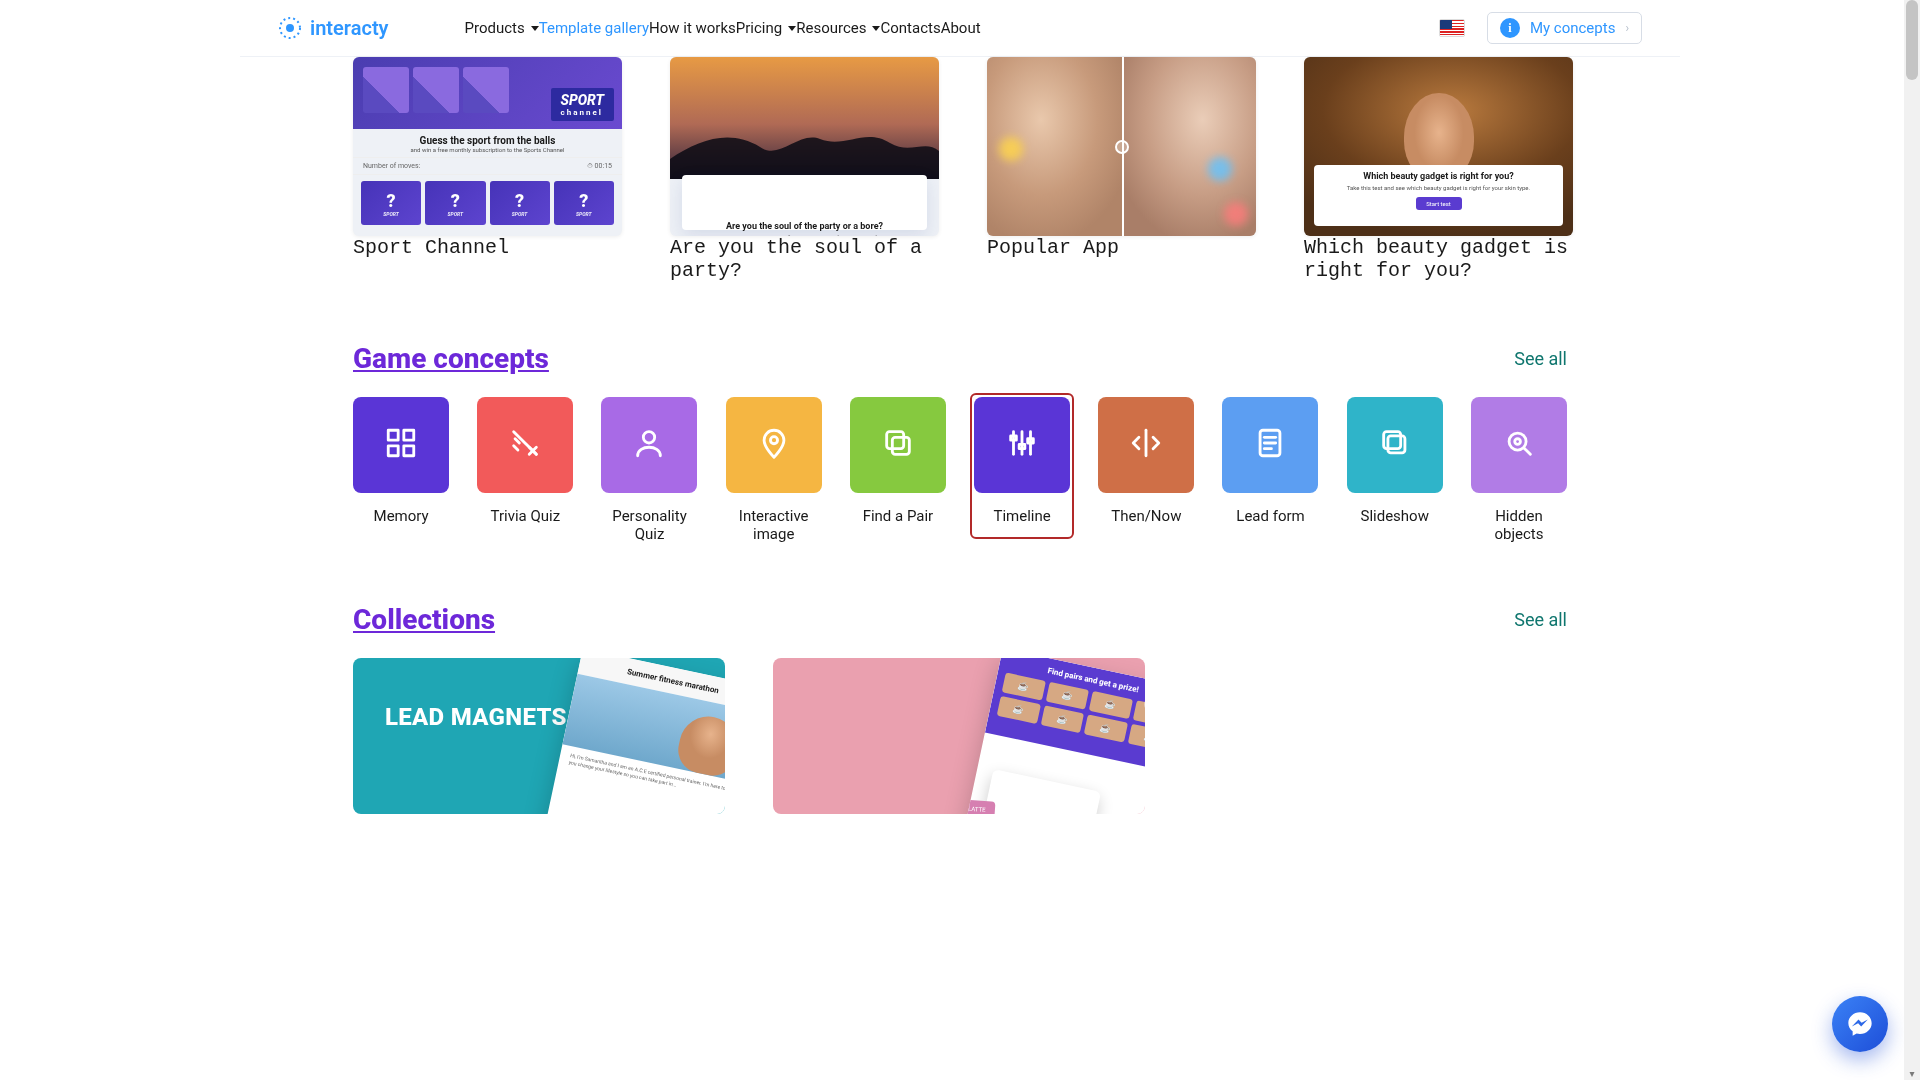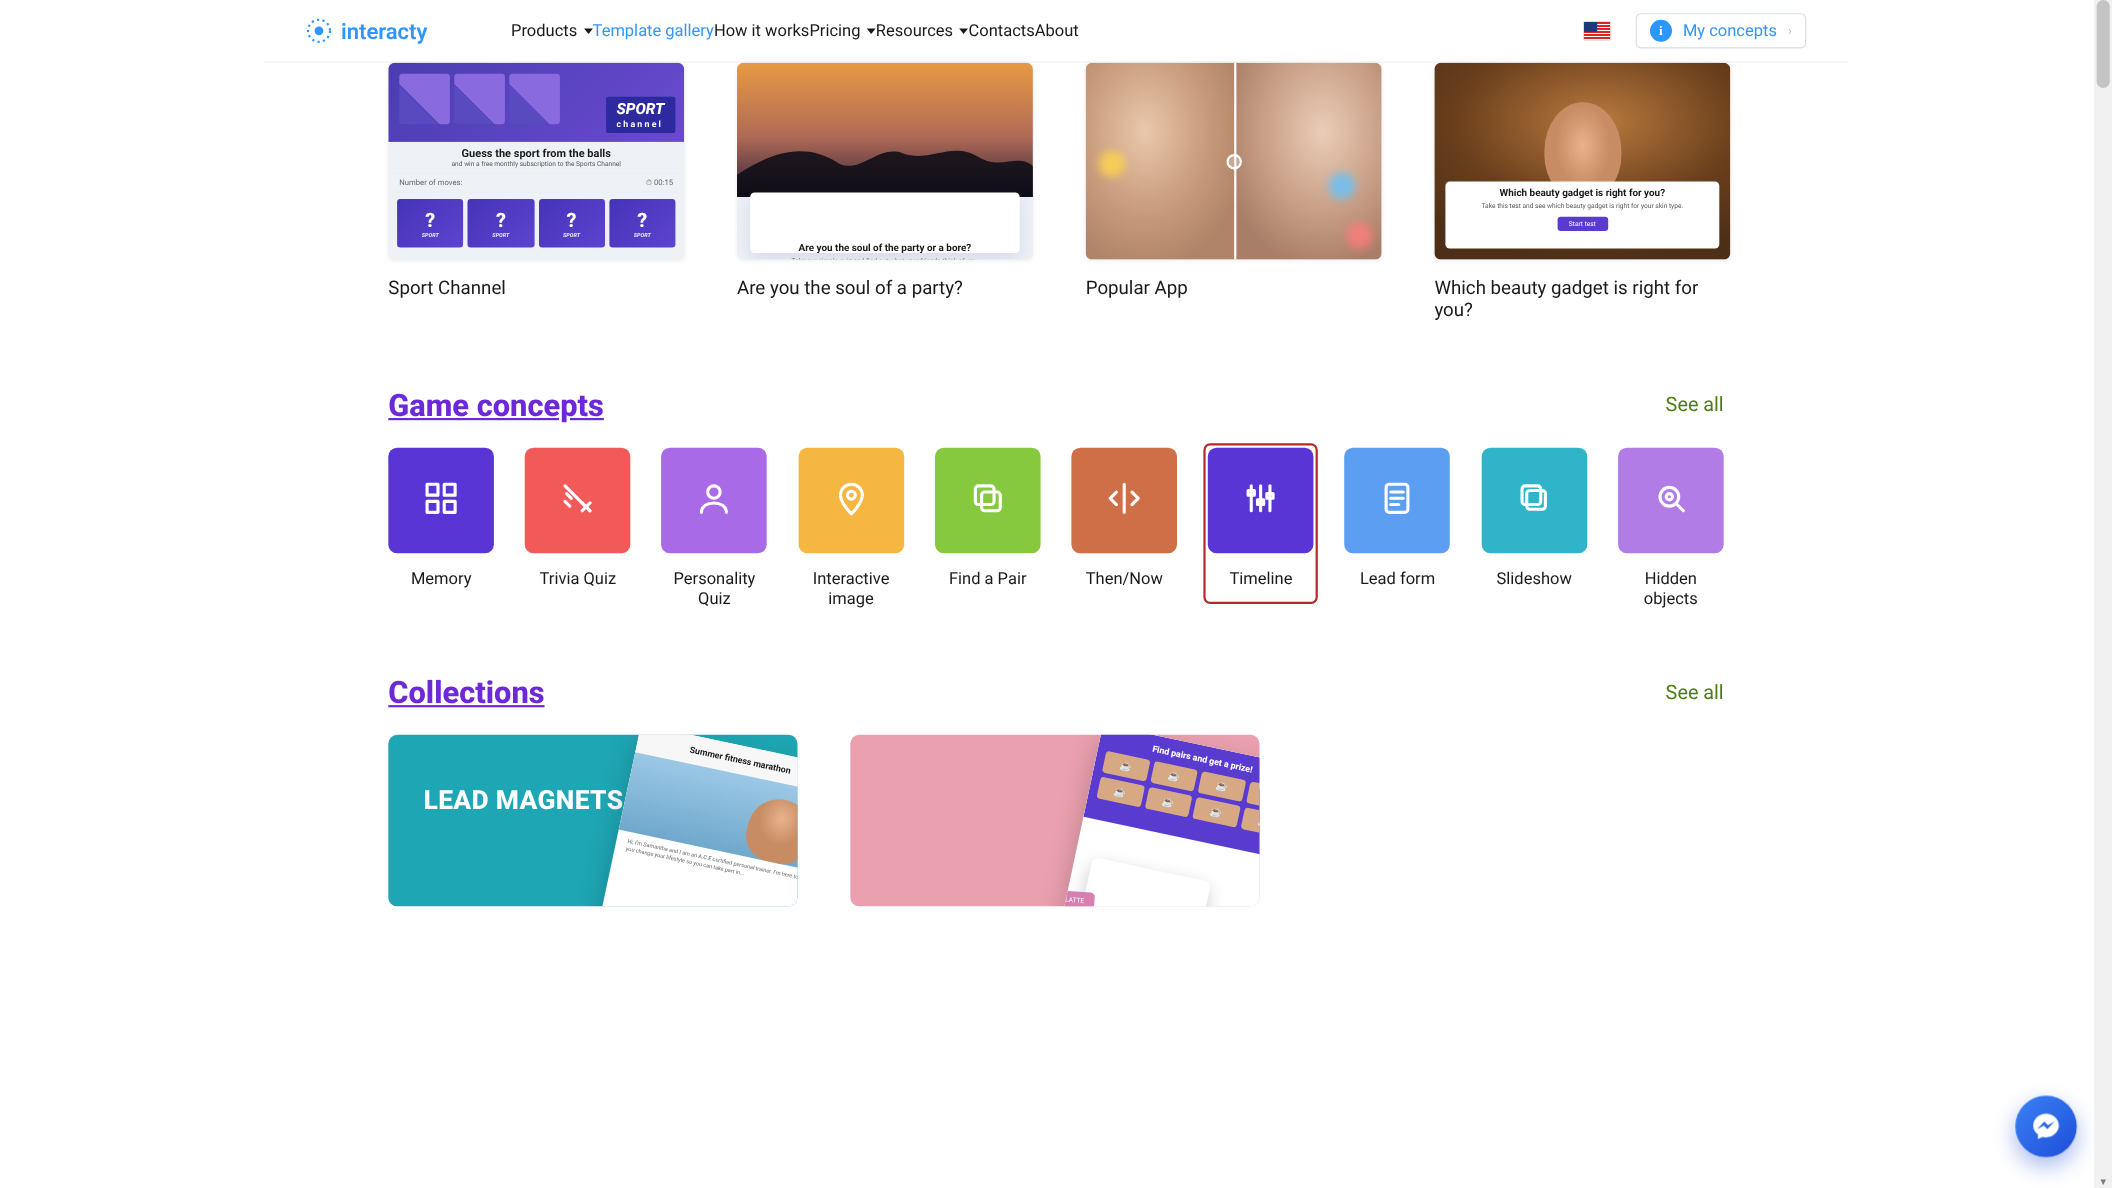--- a/index.html
+++ b/index.html
@@ -22,21 +22,21 @@
 .account-text { color: #2e96ff; font-size: 15px; }
 .account-chevron { color: #b7c0cc; font-size: 12px; }
 
 
 .content { padding: 0 113px; }
 
 
 .cards-row { display: flex; gap: 48px; margin-top: 0; }
 .card { width: 269px; cursor: pointer; }
 .card-thumb { width: 269px; height: 179px; border-radius: 6px; overflow: hidden; background: #eef1f6; position: relative; box-shadow: 0 1px 4px rgba(0,0,0,.07); }
-.card-title { margin-top: 16px; font-size: 17px; color: #1a1a1a; }
+.card-title { font-size: 20px; color: #1a1a1a; font-family: Liberation Mono, monospace; }
 
 
 .sc-top { height: 72px; background: linear-gradient(135deg,#4a3db0,#6a4ad0); position: relative; }
 .sc-tag { position: absolute; right: 8px; bottom: 8px; background: #2d2aa0; color: #fff; font-weight: 800; font-style: italic; font-size: 14px; padding: 4px 10px; border-radius: 2px; }
 .sc-tag small { font-weight: 700; font-size: 8px; font-style: normal; display: block; letter-spacing: 2px; }
 .sc-people { position: absolute; left: 10px; top: 10px; display: flex; gap: 4px; }
 .sc-pp { width: 46px; height: 46px; border-radius: 3px; background: linear-gradient(45deg,#5a4ac0 40%, #8a6adf 40%); }
 .sc-title { text-align: center; font-size: 10px; font-weight: 700; padding: 6px 8px 0; }
 .sc-sub { text-align: center; font-size: 6px; color: #555; padding-bottom: 4px; }
 .sc-status { display: flex; justify-content: space-between; font-size: 7px; color: #666; padding: 4px 10px; border-top: 1px solid #eee; border-bottom: 1px solid #eee; }
@@ -69,21 +69,21 @@
 .bg-top { height: 179px; background: radial-gradient(80% 70% at 55% 30%, #b97a3e 0, #6a3f1c 60%, #4d2f17 100%); position: relative; }
 .bg-face { position: absolute; left: 50%; top: 36px; width: 70px; height: 88px; background: radial-gradient(50% 60% at 50% 45%, #e7b38c 0, #c78c63 70%); border-radius: 50% 50% 45% 45%; transform: translateX(-50%); }
 .bg-panel { position: absolute; left: 10px; right: 10px; bottom: 10px; top: 108px; background: #fff; border-radius: 4px; padding: 6px 8px; }
 .bg-title { text-align: center; font-weight: 700; font-size: 9px; }
 .bg-sub { text-align: center; font-size: 6px; color: #555; margin-top: 3px; }
 .bg-btn { margin: 6px auto 0; width: 46px; height: 13px; border-radius: 3px; background: #5a3bd0; color: #fff; font-size: 6px; display: flex; align-items: center; justify-content: center; }
 
 
 .section-head { display: flex; align-items: center; justify-content: space-between; margin-top: 60px; }
 .section-title { font-size: 28px; font-weight: 800; color: #6d28d9; text-decoration: underline; }
-.see-all { font-size: 18px; color: #4d7c0f; cursor: pointer; }
+.see-all { font-size: 18px; color: #0f766e; cursor: pointer; }
 
 
 .concepts { display: flex; gap: 28px; margin-top: 22px; align-items: flex-start; }
 .concept { width: 109px; text-align: center; cursor: pointer; }
 .concept-tile { width: 96px; height: 96px; border-radius: 8px; display: flex; align-items: center; justify-content: center; color: #fff; }
 .concept-label { margin-top: 14px; font-size: 15px; color: #1a1a1a; line-height: 1.2; }
 .concept.selected { outline: 2px solid #b22929; outline-offset: 2px; padding-bottom: 10px; border-radius: 2px; }
 .c-purple { background: #5a35d6; }
 .c-red    { background: #f25a5a; }
 .c-lpurp  { background: #a86ae6; }
@@ -314,42 +314,42 @@
         </div>
         <div class="concept">
           <div class="concept-tile c-green">
             <span><svg class="ic" viewBox="0 0 24 24">
                 <rect x="8" y="8" width="12" height="12" rx="2" stroke="#fff" stroke-width="2" fill="none" stroke-linecap="round" stroke-linejoin="round"></rect>
                 <rect x="4" y="4" width="12" height="12" rx="2" stroke="#fff" stroke-width="2" fill="none" stroke-linecap="round" stroke-linejoin="round"></rect>
               </svg></span>
           </div>
           <div class="concept-label">Find a Pair</div>
         </div>
-        <div class="concept">
-          <div class="concept-tile c-brown">
-            <span><svg class="ic" viewBox="0 0 24 24">
-                <line x1="12" y1="3" x2="12" y2="21" stroke="#fff" stroke-width="2" fill="none" stroke-linecap="round" stroke-linejoin="round"></line>
-                <path d="M7 8 L3 12 L7 16" stroke="#fff" stroke-width="2" fill="none" stroke-linecap="round" stroke-linejoin="round"></path>
-                <path d="M17 8 L21 12 L17 16" stroke="#fff" stroke-width="2" fill="none" stroke-linecap="round" stroke-linejoin="round"></path>
-              </svg></span>
-          </div>
-          <div class="concept-label">Then/Now</div>
-        </div>
         <div class="concept selected">
           <div class="concept-tile c-purple">
             <span><svg class="ic" viewBox="0 0 24 24">
                 <line x1="6" y1="4" x2="6" y2="20" stroke="#fff" stroke-width="2" fill="none" stroke-linecap="round" stroke-linejoin="round"></line>
                 <line x1="12" y1="4" x2="12" y2="20" stroke="#fff" stroke-width="2" fill="none" stroke-linecap="round" stroke-linejoin="round"></line>
                 <line x1="18" y1="4" x2="18" y2="20" stroke="#fff" stroke-width="2" fill="none" stroke-linecap="round" stroke-linejoin="round"></line>
                 <rect x="4" y="7" width="4" height="3" stroke="#fff" stroke-width="2" fill="none" stroke-linecap="round" stroke-linejoin="round"></rect>
                 <rect x="10" y="13" width="4" height="3" stroke="#fff" stroke-width="2" fill="none" stroke-linecap="round" stroke-linejoin="round"></rect>
                 <rect x="16" y="9" width="4" height="3" stroke="#fff" stroke-width="2" fill="none" stroke-linecap="round" stroke-linejoin="round"></rect>
               </svg></span>
           </div>
           <div class="concept-label">Timeline</div>
+        </div>
+        <div class="concept">
+          <div class="concept-tile c-brown">
+            <span><svg class="ic" viewBox="0 0 24 24">
+                <line x1="12" y1="3" x2="12" y2="21" stroke="#fff" stroke-width="2" fill="none" stroke-linecap="round" stroke-linejoin="round"></line>
+                <path d="M7 8 L3 12 L7 16" stroke="#fff" stroke-width="2" fill="none" stroke-linecap="round" stroke-linejoin="round"></path>
+                <path d="M17 8 L21 12 L17 16" stroke="#fff" stroke-width="2" fill="none" stroke-linecap="round" stroke-linejoin="round"></path>
+              </svg></span>
+          </div>
+          <div class="concept-label">Then/Now</div>
         </div>
         <div class="concept">
           <div class="concept-tile c-blue">
             <span><svg class="ic" viewBox="0 0 24 24">
                 <rect x="5" y="3" width="14" height="18" rx="2" stroke="#fff" stroke-width="2" fill="none" stroke-linecap="round" stroke-linejoin="round"></rect>
                 <line x1="8" y1="8" x2="16" y2="8" stroke="#fff" stroke-width="2" fill="none" stroke-linecap="round" stroke-linejoin="round"></line>
                 <line x1="8" y1="12" x2="16" y2="12" stroke="#fff" stroke-width="2" fill="none" stroke-linecap="round" stroke-linejoin="round"></line>
                 <line x1="8" y1="16" x2="13" y2="16" stroke="#fff" stroke-width="2" fill="none" stroke-linecap="round" stroke-linejoin="round"></line>
               </svg></span>
           </div>

